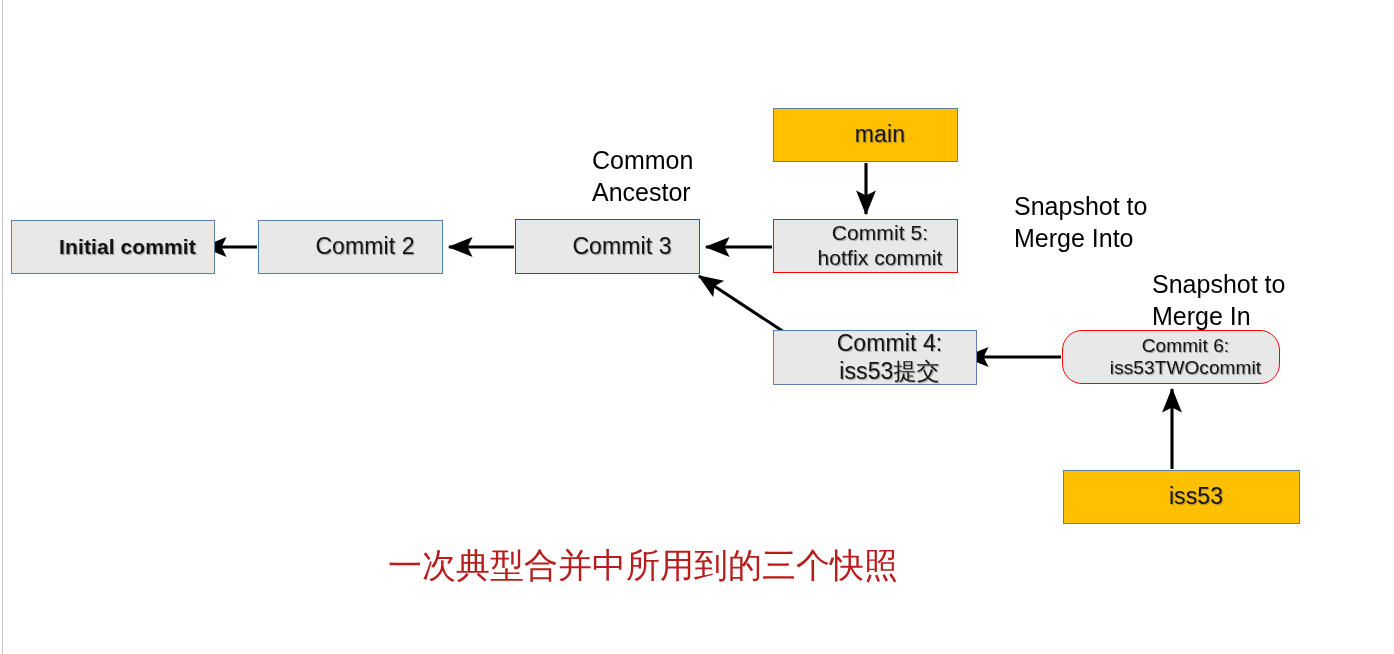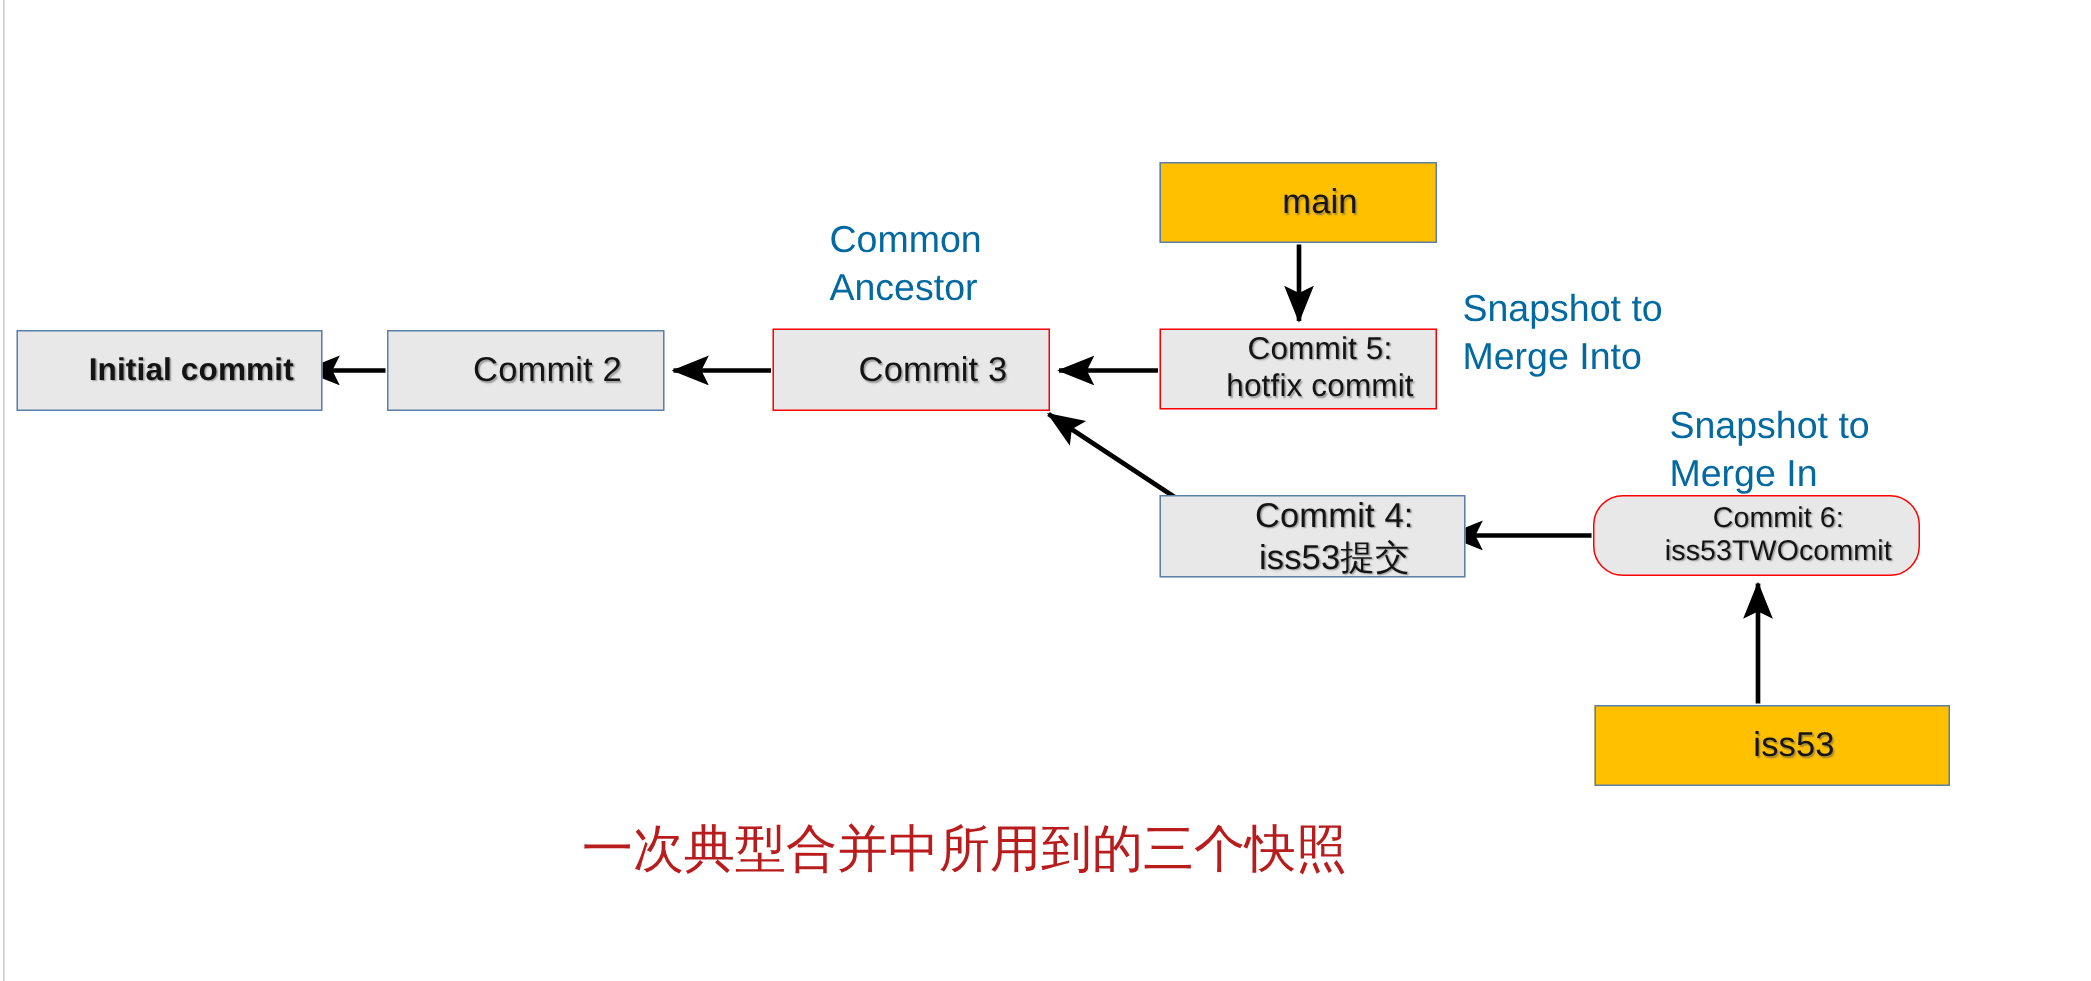--- a/index.html
+++ b/index.html
@@ -42,24 +42,25 @@
   .node .ln { display: block; }
   .fill-gray { background: #e8e8e8; }
   .fill-gold { background: #ffc000; }
   .bd-blue { border: 1px solid #5b7fa6; }
   .bd-red  { border: 1.6px solid #ff0000; }
 
   .node-text-shadow { text-shadow: 1px 1px 1px rgba(90,90,90,0.55); }
 
   .redlabel {
     position: absolute;
-    color: #0369a1;
+    color: #000000;
     font-size: 25px;
     line-height: 1.28;
     white-space: pre-line;
+    margin-left: 39px;
   }
   .caption {
     position: absolute;
     color: #b91c1c;
     white-space: nowrap;
   }
   svg#edges {
     position: absolute;
     left: 0;
     top: 0;

